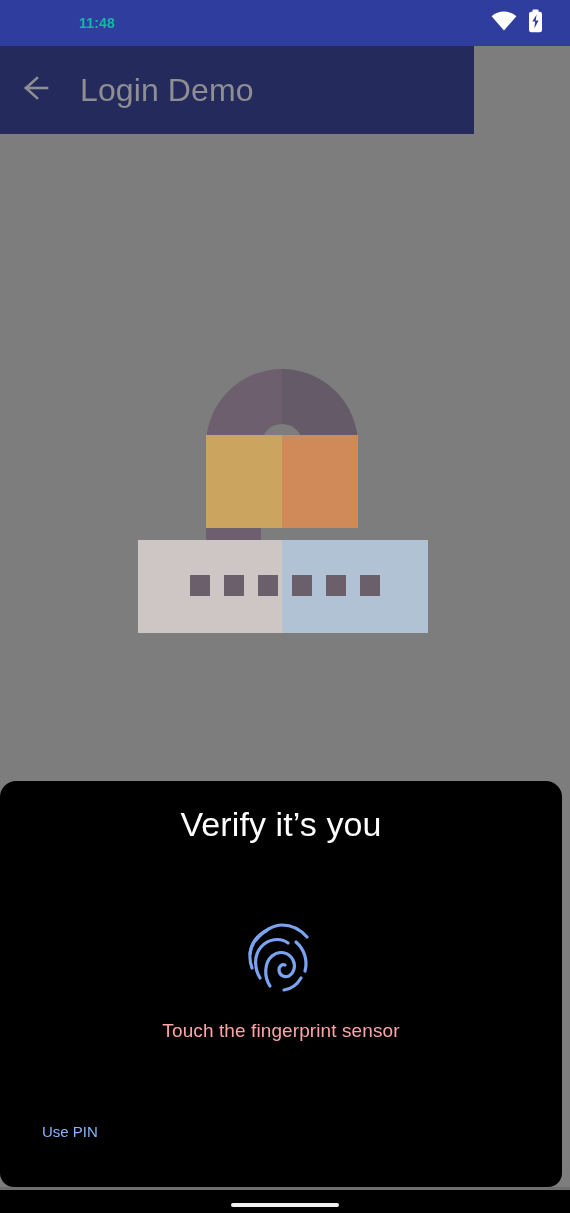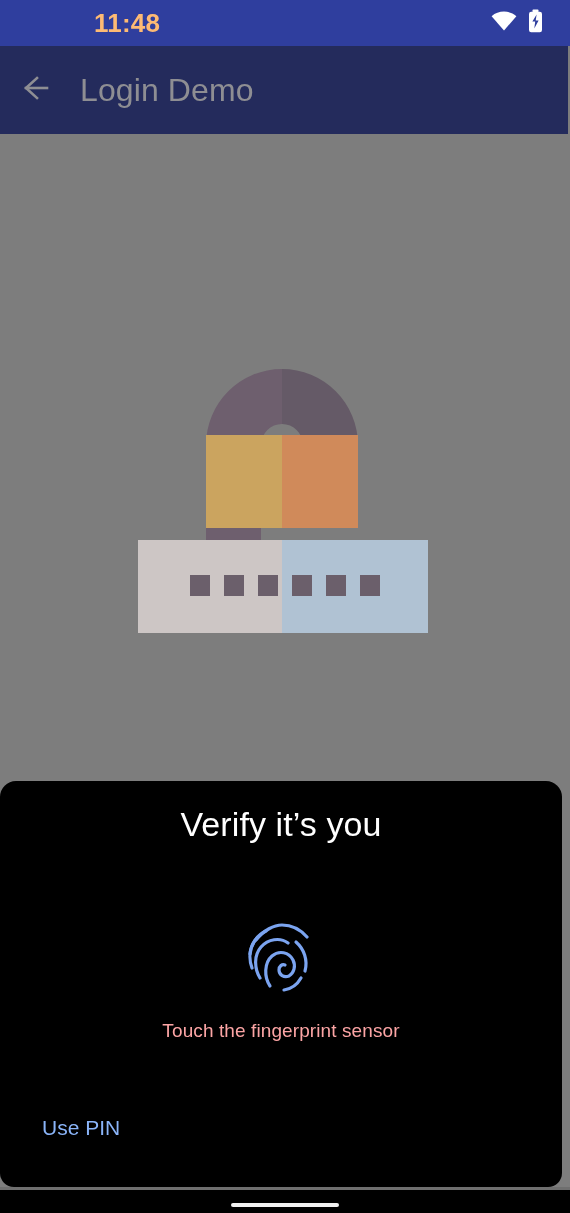--- a/index.html
+++ b/index.html
@@ -18,36 +18,36 @@
 
   
   .status-bar {
     position:absolute; top:0; left:0;
     width:570px; height:46px;
     background:#2f3e9e;
     display:flex; align-items:center;
     z-index:5;
   }
   .status-time {
-    position:absolute; left:94px;
-    color:#fdba74; font-size:26px; font-weight:bold;
+    position:absolute; left:79px;
+    color:#14b8a6; font-size:14px; font-weight:bold;
     letter-spacing:0.2px;
     line-height:46px;
   }
   .status-icons {
     position:absolute; right:27px;
     display:flex; align-items:center; gap:11px;
   }
   .wifi-icon { display:block; }
   .battery-icon { display:block; }
 
   
   .app-bar {
     position:absolute; top:46px; left:0;
-    width:568px; height:88px;
+    width:474px; height:88px;
     background:#242b5c;
     display:flex; align-items:center;
     z-index:5;
   }
   .back-btn {
     width:56px; height:56px;
     margin-left:12px;
     display:flex; align-items:center; justify-content:center;
     cursor:pointer;
   }
@@ -99,21 +99,21 @@
     margin-top:20px;
     text-align:center;
     color:#fca5a5;
     font-size:19px;
     letter-spacing:0.1px;
   }
   .use-pin-btn {
     position:absolute;
     left:42px; bottom:47px;
     color:#8ab4f8;
-    font-size:21px;
+    font-size:15px;
     background:none; border:none;
     font-family:"Liberation Sans", sans-serif;
     cursor:pointer;
     padding:0;
   }
 
   
   .nav-bar {
     position:absolute;
     left:0; bottom:0;

